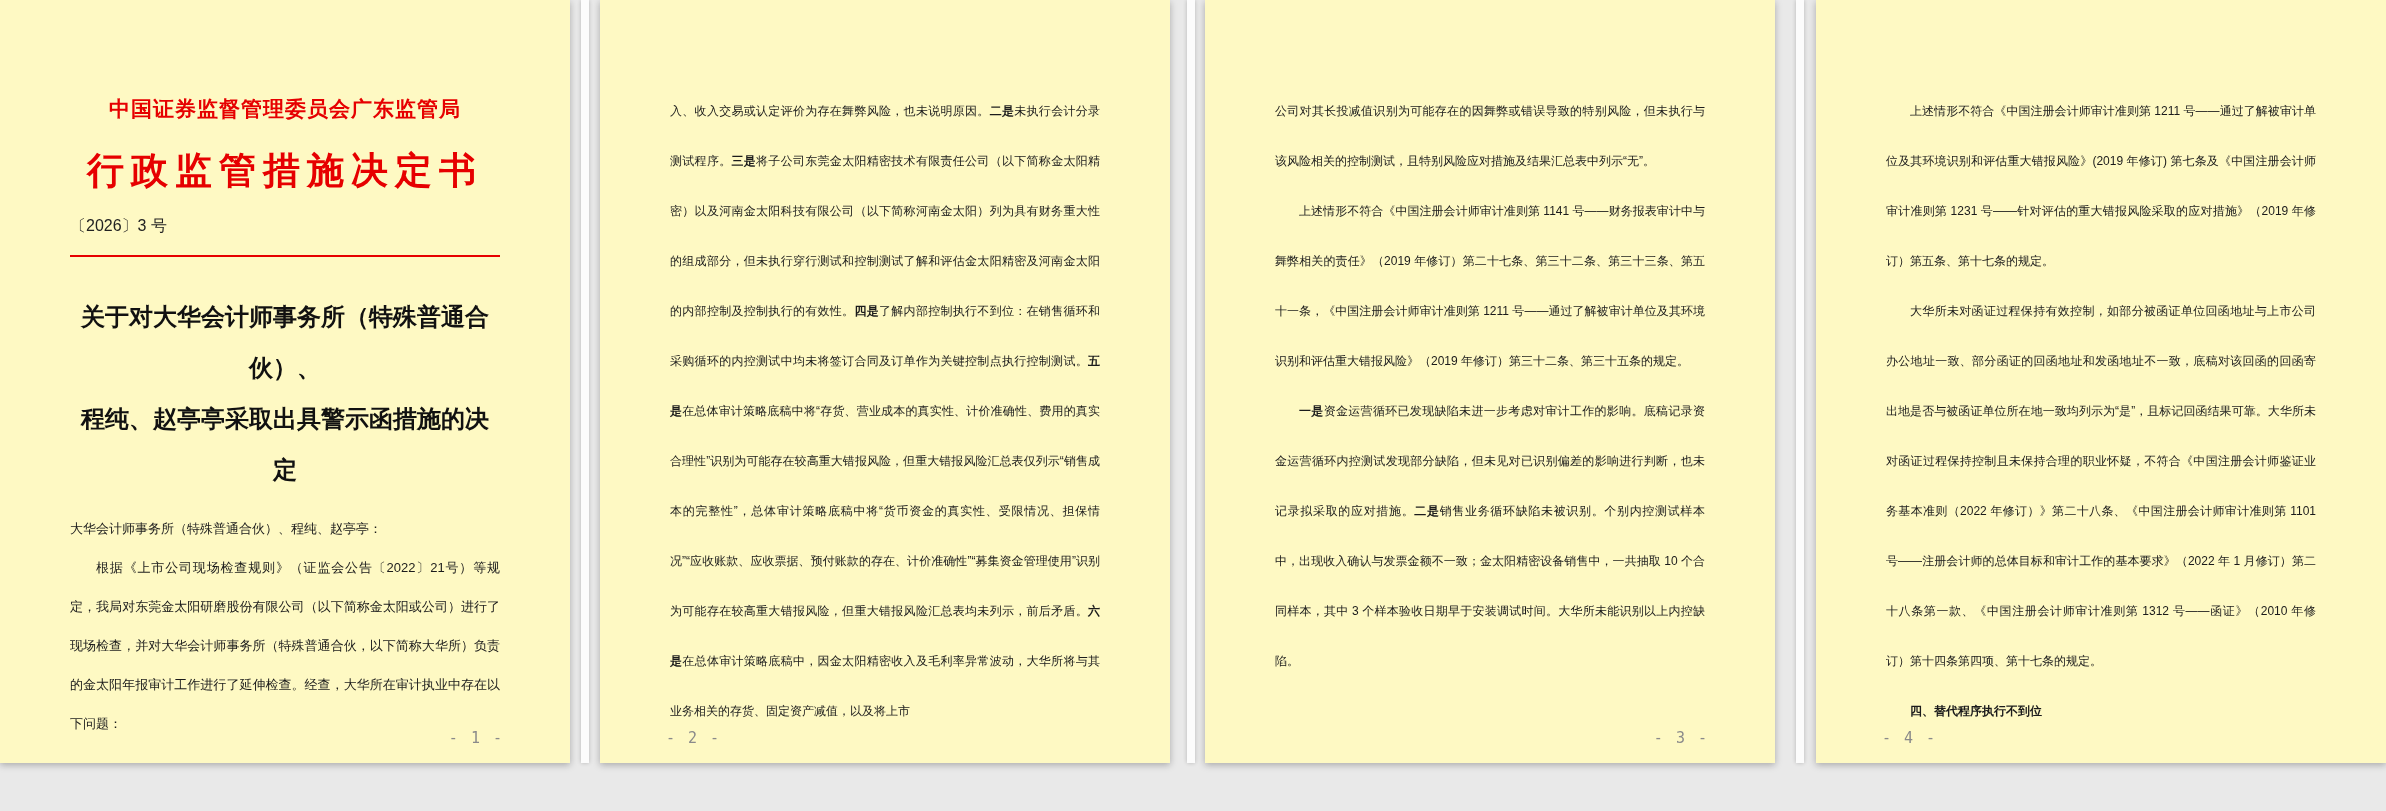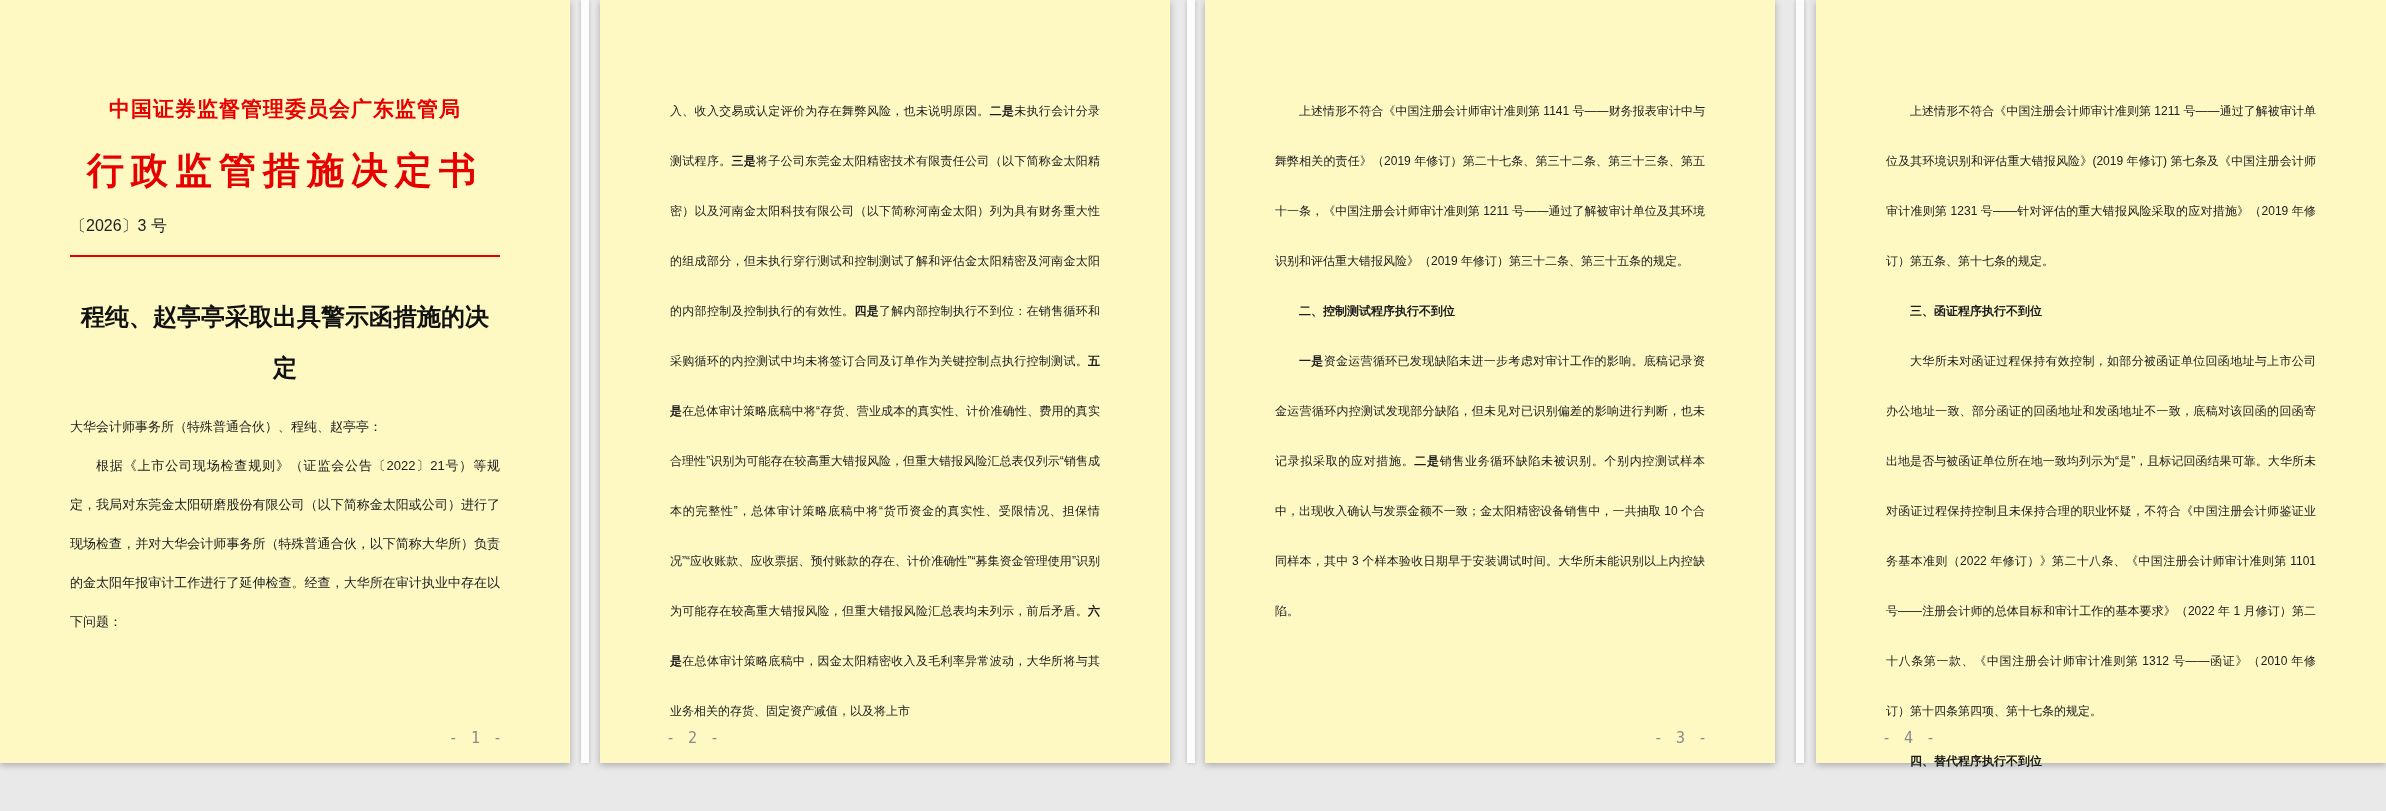--- a/index.html
+++ b/index.html
@@ -76,20 +76,21 @@
 
 <div class="canvas">
 
   <div class="page" id="page1">
     <div class="inner p1-inner">
       <div class="org">中国证券监督管理委员会广东监管局</div>
       <div class="doctype">行政监管措施决定书</div>
       <div class="docnum">〔2026〕3 号</div>
       <hr class="red-rule">
       <div class="doc-title">
+        <div>关于对大华会计师事务所（特殊普通合伙）、</div>
         <div>程纯、赵亭亭采取出具警示函措施的决定</div>
       </div>
       <div class="body-block p1-body">
           <p class="para"><span>大华会计师事务所（特殊普通合伙）、程纯、赵亭亭：</span></p>
           <p class="para indent"><span>根据《上市公司现场检查规则》（证监会公告〔2022〕21号）等规定，我局对东莞金太阳研磨股份有限公司（以下简称金太阳或公司）进行了现场检查，并对大华会计师事务所（特殊普通合伙，以下简称大华所）负责的金太阳年报审计工作进行了延伸检查。经查，大华所在审计执业中存在以下问题：</span></p>
           <p class="para indent"></p>
         </div>
     </div>
     <div class="pagenum right">- 1 -</div>
   </div>
@@ -100,32 +101,31 @@
     <div class="inner cont-inner">
         <p class="para"><span>入、收入交易或认定评价为存在舞弊风险，也未说明原因。</span><span class="b">二是</span><span>未执行会计分录测试程序。</span><span class="b">三是</span><span>将子公司东莞金太阳精密技术有限责任公司（以下简称金太阳精密）以及河南金太阳科技有限公司（以下简称河南金太阳）列为具有财务重大性的组成部分，但未执行穿行测试和控制测试了解和评估金太阳精密及河南金太阳的内部控制及控制执行的有效性。</span><span class="b">四是</span><span>了解内部控制执行不到位：在销售循环和采购循环的内控测试中均未将签订合同及订单作为关键控制点执行控制测试。</span><span class="b">五是</span><span>在总体审计策略底稿中将“存货、营业成本的真实性、计价准确性、费用的真实合理性”识别为可能存在较高重大错报风险，但重大错报风险汇总表仅列示“销售成本的完整性”，总体审计策略底稿中将“货币资金的真实性、受限情况、担保情况”“应收账款、应收票据、预付账款的存在、计价准确性”“募集资金管理使用”识别为可能存在较高重大错报风险，但重大错报风险汇总表均未列示，前后矛盾。</span><span class="b">六是</span><span>在总体审计策略底稿中，因金太阳精密收入及毛利率异常波动，大华所将与其业务相关的存货、固定资产减值，以及将上市</span></p>
       </div>
     <div class="pagenum left">- 2 -</div>
   </div>
 
   <div class="edge-sliver" id="sliver2"></div>
 
   <div class="page" id="page3">
     <div class="inner cont-inner">
+        <p class="para"><span>公司对其长投减值识别为可能存在的因舞弊或错误导致的特别风险，但未执行与该风险相关的控制测试，且特别风险应对措施及结果汇总表中列示“无”。</span></p>
         <p class="para indent"><span>上述情形不符合《中国注册会计师审计准则第 1141 号——财务报表审计中与舞弊相关的责任》（2019 年修订）第二十七条、第三十二条、第三十三条、第五十一条，《中国注册会计师审计准则第 1211 号——通过了解被审计单位及其环境识别和评估重大错报风险》（2019 年修订）第三十二条、第三十五条的规定。</span></p>
-        <p class="para indent"><span class="b">二、控制测试程序执行不到位</span></p>
         <p class="para indent"><span class="b">一是</span><span>资金运营循环已发现缺陷未进一步考虑对审计工作的影响。底稿记录资金运营循环内控测试发现部分缺陷，但未见对已识别偏差的影响进行判断，也未记录拟采取的应对措施。</span><span class="b">二是</span><span>销售业务循环缺陷未被识别。个别内控测试样本中，出现收入确认与发票金额不一致；金太阳精密设备销售中，一共抽取 10 个合同样本，其中 3 个样本验收日期早于安装调试时间。大华所未能识别以上内控缺陷。</span></p>
       </div>
     <div class="pagenum right">- 3 -</div>
   </div>
 
   <div class="edge-sliver" id="sliver3"></div>
 
   <div class="page" id="page4">
     <div class="inner cont-inner">
         <p class="para indent"><span>上述情形不符合《中国注册会计师审计准则第 1211 号——通过了解被审计单位及其环境识别和评估重大错报风险》(2019 年修订) 第七条及《中国注册会计师审计准则第 1231 号——针对评估的重大错报风险采取的应对措施》（2019 年修订）第五条、第十七条的规定。</span></p>
-        <p class="para indent"><span class="b">三、函证程序执行不到位</span></p>
         <p class="para indent"><span>大华所未对函证过程保持有效控制，如部分被函证单位回函地址与上市公司办公地址一致、部分函证的回函地址和发函地址不一致，底稿对该回函的回函寄出地是否与被函证单位所在地一致均列示为“是”，且标记回函结果可靠。大华所未对函证过程保持控制且未保持合理的职业怀疑，不符合《中国注册会计师鉴证业务基本准则（2022 年修订）》第二十八条、《中国注册会计师审计准则第 1101 号——注册会计师的总体目标和审计工作的基本要求》（2022 年 1 月修订）第二十八条第一款、《中国注册会计师审计准则第 1312 号——函证》（2010 年修订）第十四条第四项、第十七条的规定。</span></p>
         <p class="para indent"><span class="b">四、替代程序执行不到位</span></p>
       </div>
     <div class="pagenum left">- 4 -</div>
   </div>
 
 </div>
 
 </body></html>

